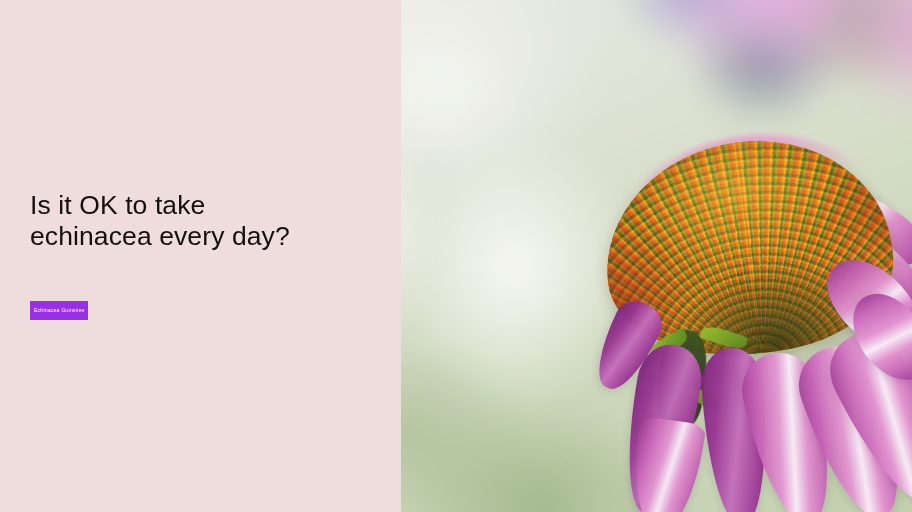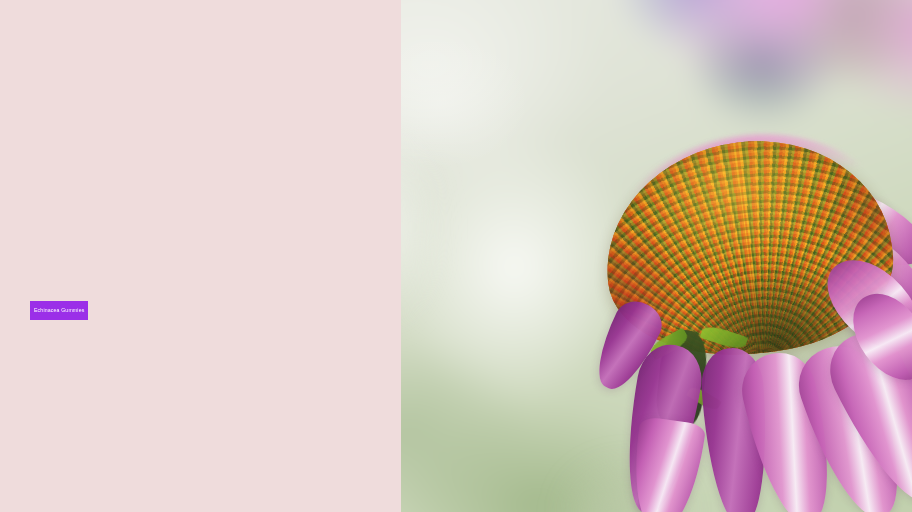--- a/index.html
+++ b/index.html
@@ -246,20 +246,22 @@
     background:
       radial-gradient(ellipse 120px 90px at 8% 20%, rgba(245,246,242,0.55) 0%, rgba(245,246,242,0) 72%);
   }
 </style>
 </head>
 <body>
 
 <div class="hero">
 
   <div class="text-panel">
+    <h1 class="headline">Is it OK to take
+echinacea every day?</h1>
 
     <a class="badge">Echinacea Gummies</a>
   </div>
 
   <div class="image-panel">
     <div class="photo">
 
       <div class="bg-wash"></div>
       <div class="bg-wash-2"></div>
 

